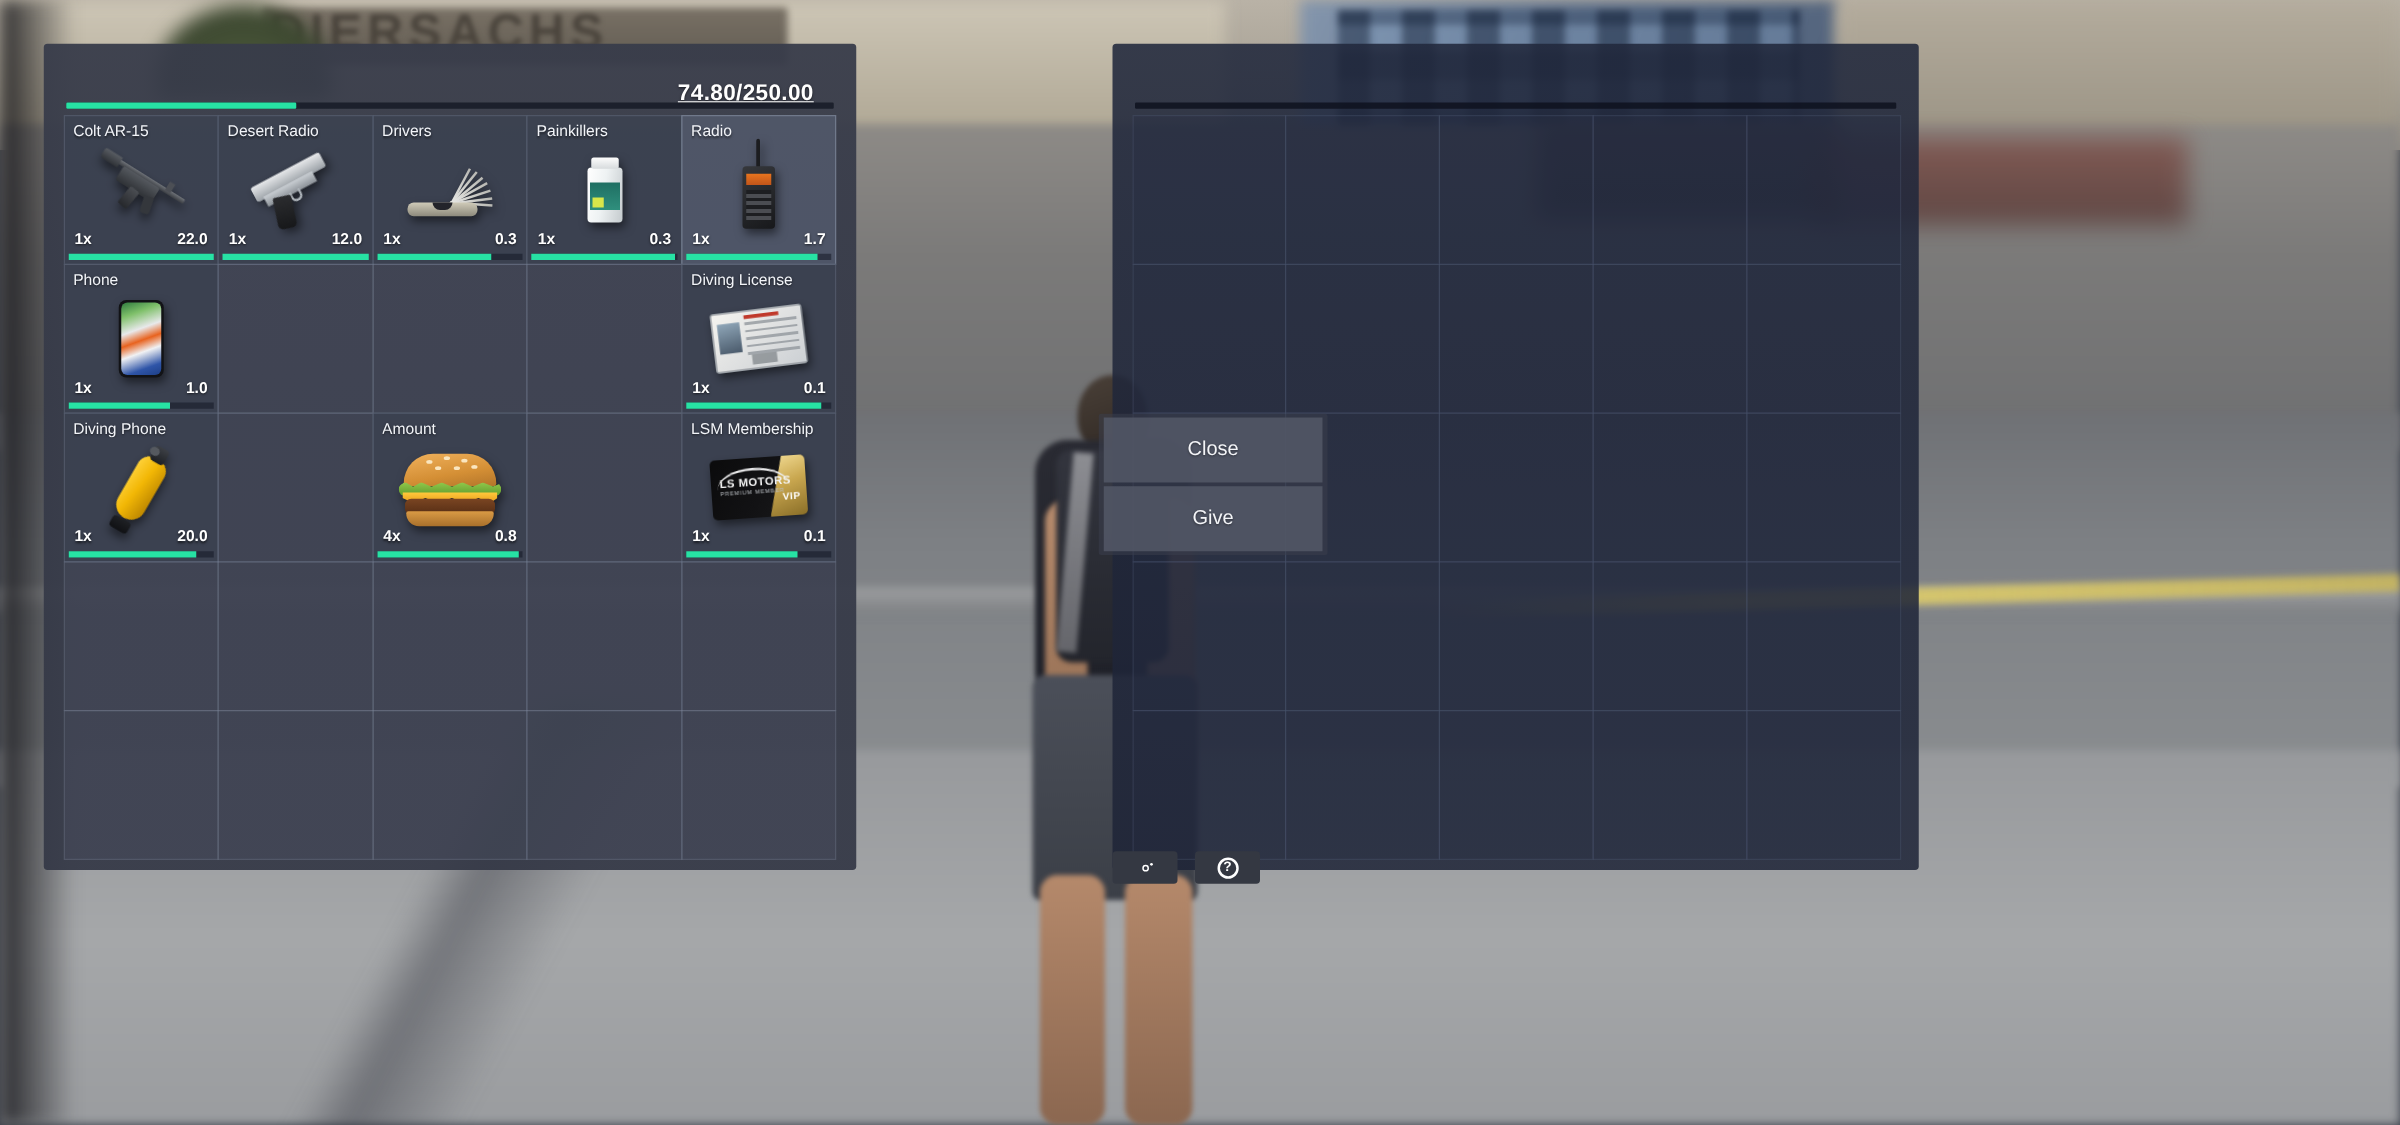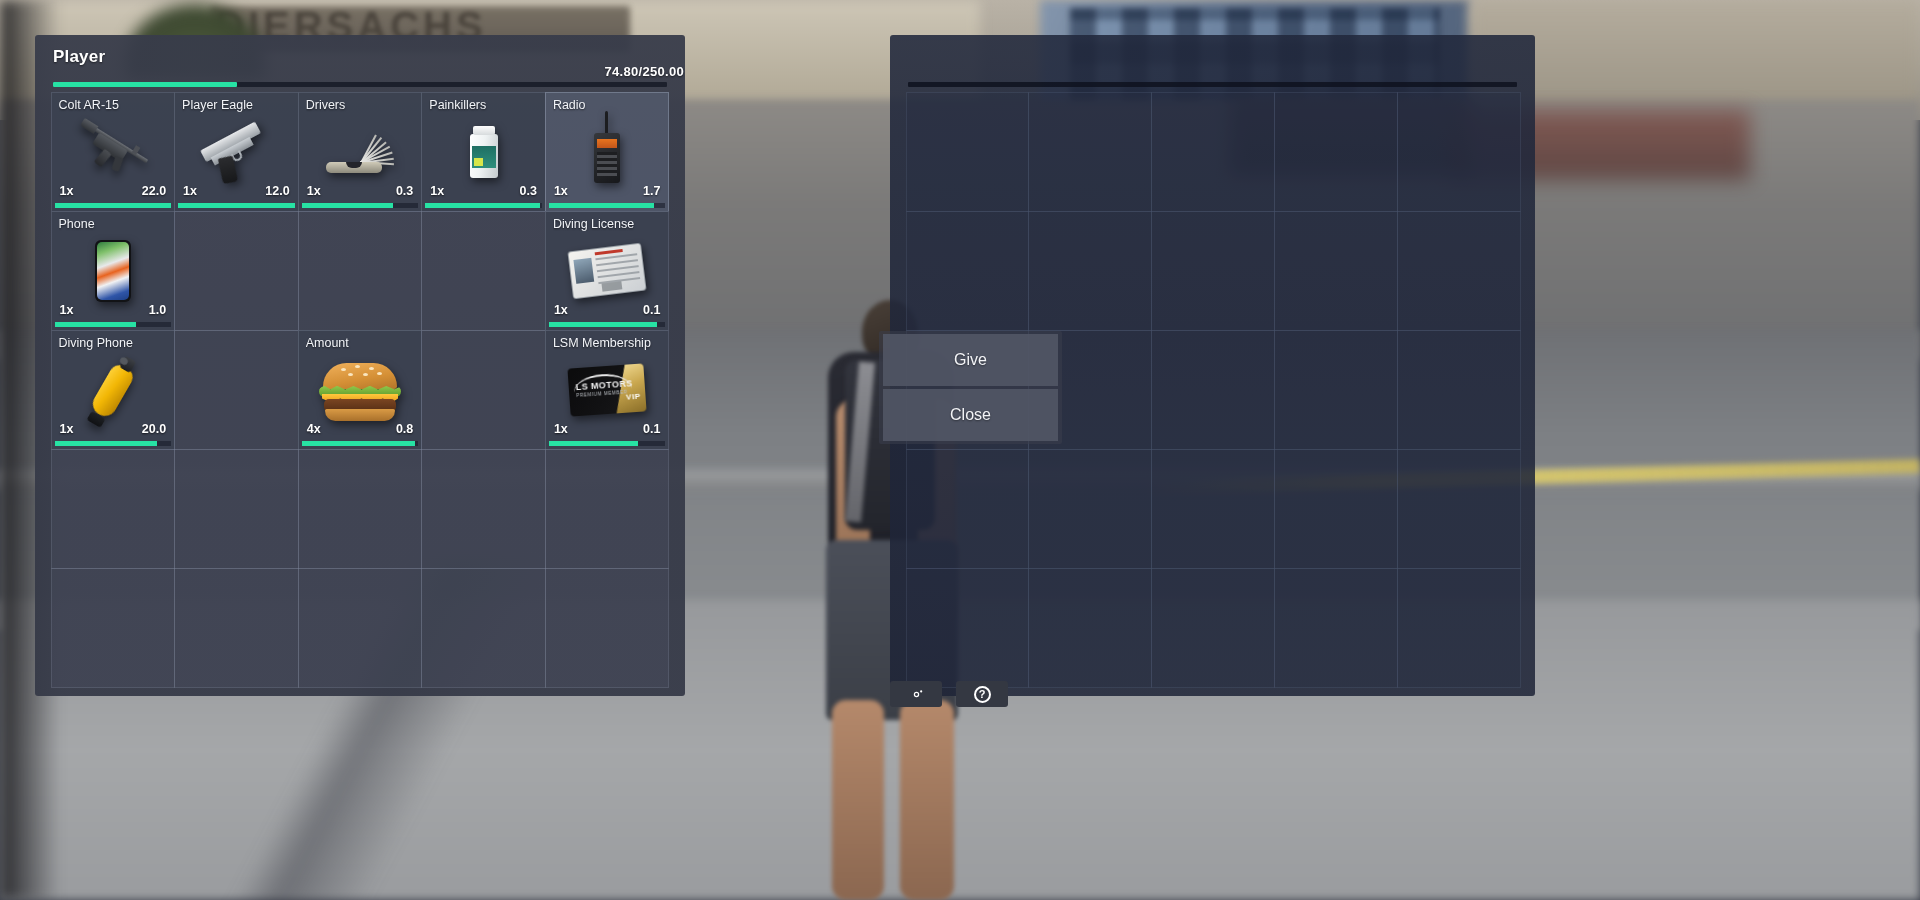--- a/index.html
+++ b/index.html
@@ -88,23 +88,23 @@
   .panel { position:absolute; background:rgba(49,54,68,.93);
     border-radius:3px; }
   #player-panel { left:35px; top:35px; width:650px; height:661px;
     background:linear-gradient(180deg,rgba(56,60,74,.95),rgba(52,56,70,.93)); }
   #drop-panel { left:890px; top:35px; width:645px; height:661px;
     background:linear-gradient(180deg,rgba(33,40,60,.88),rgba(30,36,55,.86)); }
 
   .panel-head { position:relative; height:52px; padding:12px 18px 0 18px; }
   .panel-title { font-size:17px; font-weight:bold; color:#ffffff;
     letter-spacing:.2px; text-shadow:0 1px 2px rgba(0,0,0,.55); }
-  .panel-weight { position:absolute; right:1px; top:29px;
-    font-size:13px; font-weight:bold; color:#ffffff;
-    text-shadow:0 1px 2px rgba(0,0,0,.6); letter-spacing:.3px; }
+  .panel-weight { position:absolute; right:34px; top:29px;
+    font-size:18px; font-weight:bold; color:#ffffff;
+    text-shadow:0 1px 2px rgba(0,0,0,.6); letter-spacing:.3px;text-decoration:underline; }
   .weight-track { position:absolute; left:18px; right:18px; top:47px; height:5px;
     background:rgba(18,22,34,.75); border-radius:1px; }
   .weight-fill { height:100%; background:#27e2a4; border-radius:1px; }
   #drop-panel .weight-track { background:rgba(14,18,30,.85); }
   #drop-panel .weight-fill { background:#27e2a4; }
 
   .grid { position:absolute; left:16px; top:57px; display:grid;
     grid-template-columns:repeat(5,1fr); }
   #player-grid { width:618px; grid-template-rows:repeat(5,119px); }
   #drop-grid  { width:614px; grid-template-rows:repeat(5,119px); }
@@ -307,21 +307,20 @@
   <div class="ped ped-skin-r2"></div>
   <div class="ped ped-vest"></div>
   <div class="ped ped-strap"></div>
   <div class="ped ped-shorts"></div>
   <div class="ped ped-leg-l"></div>
   <div class="ped ped-leg-r"></div>
 </div>
 
 <div class="panel" id="player-panel">
   <div class="panel-head">
-    <div class="panel-title">Player</div>
     <div class="panel-weight">74.80/250.00</div>
   </div>
   <div class="weight-track">
     <div class="weight-fill" id="player-weight-fill" style="width: 29.9%;"></div>
   </div>
   <div class="grid" id="player-grid">
       <div class="slot filled">
         <div class="slot-name">Colt AR-15</div>
         <div class="slot-img">
           <div class="art rifle">
@@ -333,21 +332,21 @@
             <div class="sight"></div>
           </div>
         </div>
         <div class="slot-count">1x</div>
         <div class="slot-weight">22.0</div>
         <div class="slot-bar-track">
           <div class="slot-bar-fill" style="width: 100%;"></div>
         </div>
       </div>
       <div class="slot filled">
-        <div class="slot-name">Player Eagle</div>
+        <div class="slot-name">Desert Radio</div>
         <div class="slot-img">
           <div class="art pistol">
             <div class="slide"></div>
             <div class="frame"></div>
             <div class="trigger"></div>
             <div class="grip2"></div>
           </div>
         </div>
         <div class="slot-count">1x</div>
         <div class="slot-weight">12.0</div>
@@ -540,22 +539,22 @@
       <div class="slot"></div>
       <div class="slot"></div>
       <div class="slot"></div>
       <div class="slot"></div>
       <div class="slot"></div>
       <div class="slot"></div>
     </div>
 </div>
 
 <div id="context-menu">
+    <button class="ctx-item">Close</button>
     <button class="ctx-item">Give</button>
-    <button class="ctx-item">Close</button>
   </div>
 
 <div id="bottom-buttons">
   <button class="sq-btn">
     <span>
       <svg width="17" height="17" viewBox="0 0 24 24" fill="#ffffff">
         <path d="M12 8.2a3.8 3.8 0 1 0 0 7.6 3.8 3.8 0 0 0 0-7.6zm0 5.9a2.1 2.1 0 1 1 0-4.2 2.1 2.1 0 0 1 0 4.2z"></path>
         <path d="M20.1 13.1c.05-.36.08-.73.08-1.1s-.03-.74-.08-1.1l2.03-1.5-1.9-3.3-2.37.95c-.57-.46-1.2-.84-1.88-1.12L15.6 3.4h-3.8l-.38 2.53c-.68.28-1.31.66-1.88 1.12L7.17 6.1l-1.9 3.3L7.3 10.9c-.05.36-.08.73-.08 1.1s.03.74.08 1.1L5.27 14.6l1.9 3.3 2.37-.95c.57.46 1.2.84 1.88 1.12l.38 2.53h3.8l.38-2.53c.68-.28 1.31-.66 1.88-1.12l2.37.95 1.9-3.3-2.03-1.5z" opacity="0"></path>
         <path d="M18.6 6.1a1.55 1.55 0 1 0 0 3.1 1.55 1.55 0 0 0 0-3.1z"></path>
         <path d="M12 4.6c-.5 0-.99.05-1.46.14l-.5 2.02a5.6 5.6 0 0 0-1.62.94L6.5 6.98 4.9 9.74l1.55 1.38a5.7 5.7 0 0 0 0 1.87L4.9 14.36l1.6 2.76 1.92-.72c.48.4 1.03.73 1.62.94l.5 2.02a7.4 7.4 0 0 0 2.92 0l.5-2.02c.59-.21 1.14-.54 1.62-.94l1.92.72 1.6-2.76-1.55-1.37c.06-.31.09-.62.09-.95 0-.32-.03-.64-.09-.94l1.55-1.38-1.6-2.76-1.92.72a5.6 5.6 0 0 0-1.62-.94l-.5-2.02A7.4 7.4 0 0 0 12 4.6z" opacity="0"></path>

